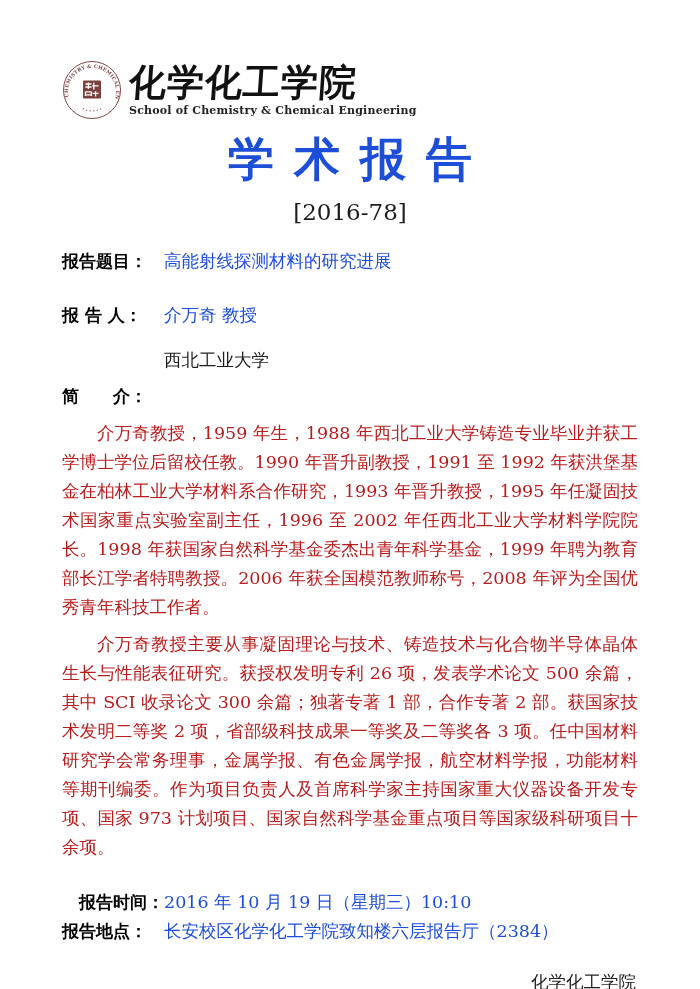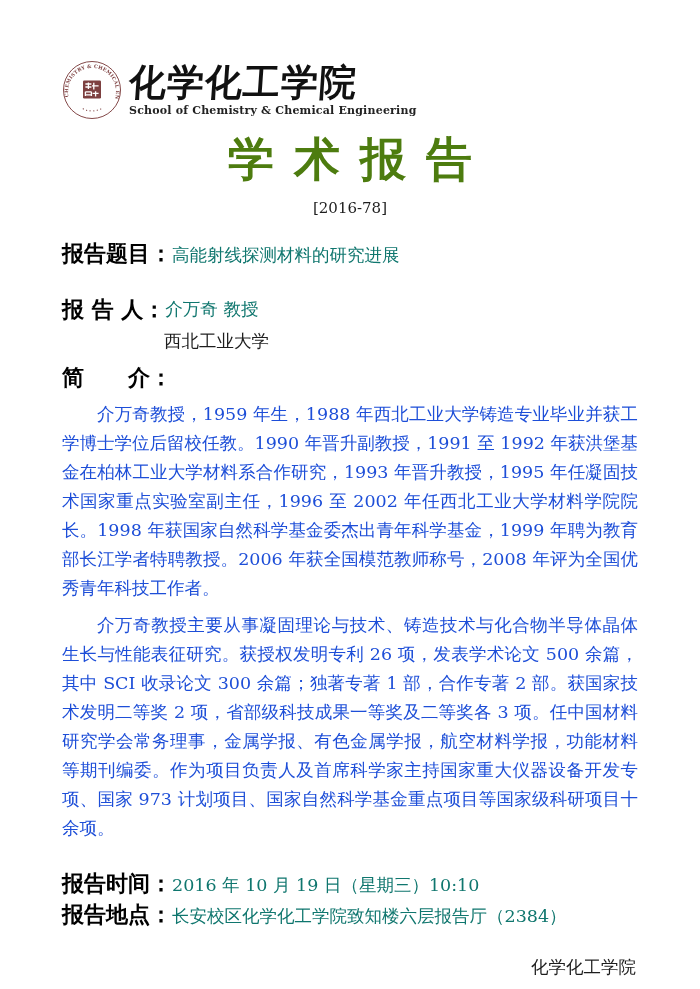--- a/index.html
+++ b/index.html
@@ -42,57 +42,57 @@
     margin-top: 3px;
     letter-spacing: 0.2px;
   }
 
   
   .main-title {
     margin: 12px 0 0 0;
     text-align: center;
     font-size: 46px;
     font-weight: 900;
-    color: #4d7c0f;
+    color: #1d4ed8;
     letter-spacing: 20px;
     padding-left: 20px; 
     line-height: 1.1;
   }
   .doc-number {
     margin-top: 14px;
     text-align: center;
-    font-size: 15px;
+    font-size: 23px;
     color: #1d1d1d;
   }
 
   
   .content {
     margin: 22px 62px 0 62px;
     font-size: 17.5px;
     line-height: 29px;
   }
   .field-row { display: flex; align-items: baseline; }
   .field-label {
     flex: 0 0 102px;
     font-weight: bold;
     color: #000;
-    font-size: 22px;
+    font-size: 17px;
     white-space: pre;
   }
-  .field-value { color: #0f766e; }
+  .field-value { color: #1d4ed8; }
   .row-topic   { margin-bottom: 25px; }
-  .row-speaker { margin-bottom: 3px; align-items: center; }
+  .row-speaker { margin-bottom: 16px; align-items: center; }
   .speaker-affiliation { margin-left: 102px; margin-bottom: 7px; font-family: Liberation Serif, serif; }
   .row-intro   { margin-bottom: 6px; }
 
   .bio {
     margin: 8px 0 0 0;
     text-indent: 2em;
     text-align: justify;
-    color: #1d4ed8;
+    color: #b91c1c;
   }
 
   .row-time  { margin-top: 26px; text-align: right; }
   .row-venue { }
 
   
   .footer {
     margin: 22px 64px 0 0;
     text-align: right;
     font-size: 17.5px;

